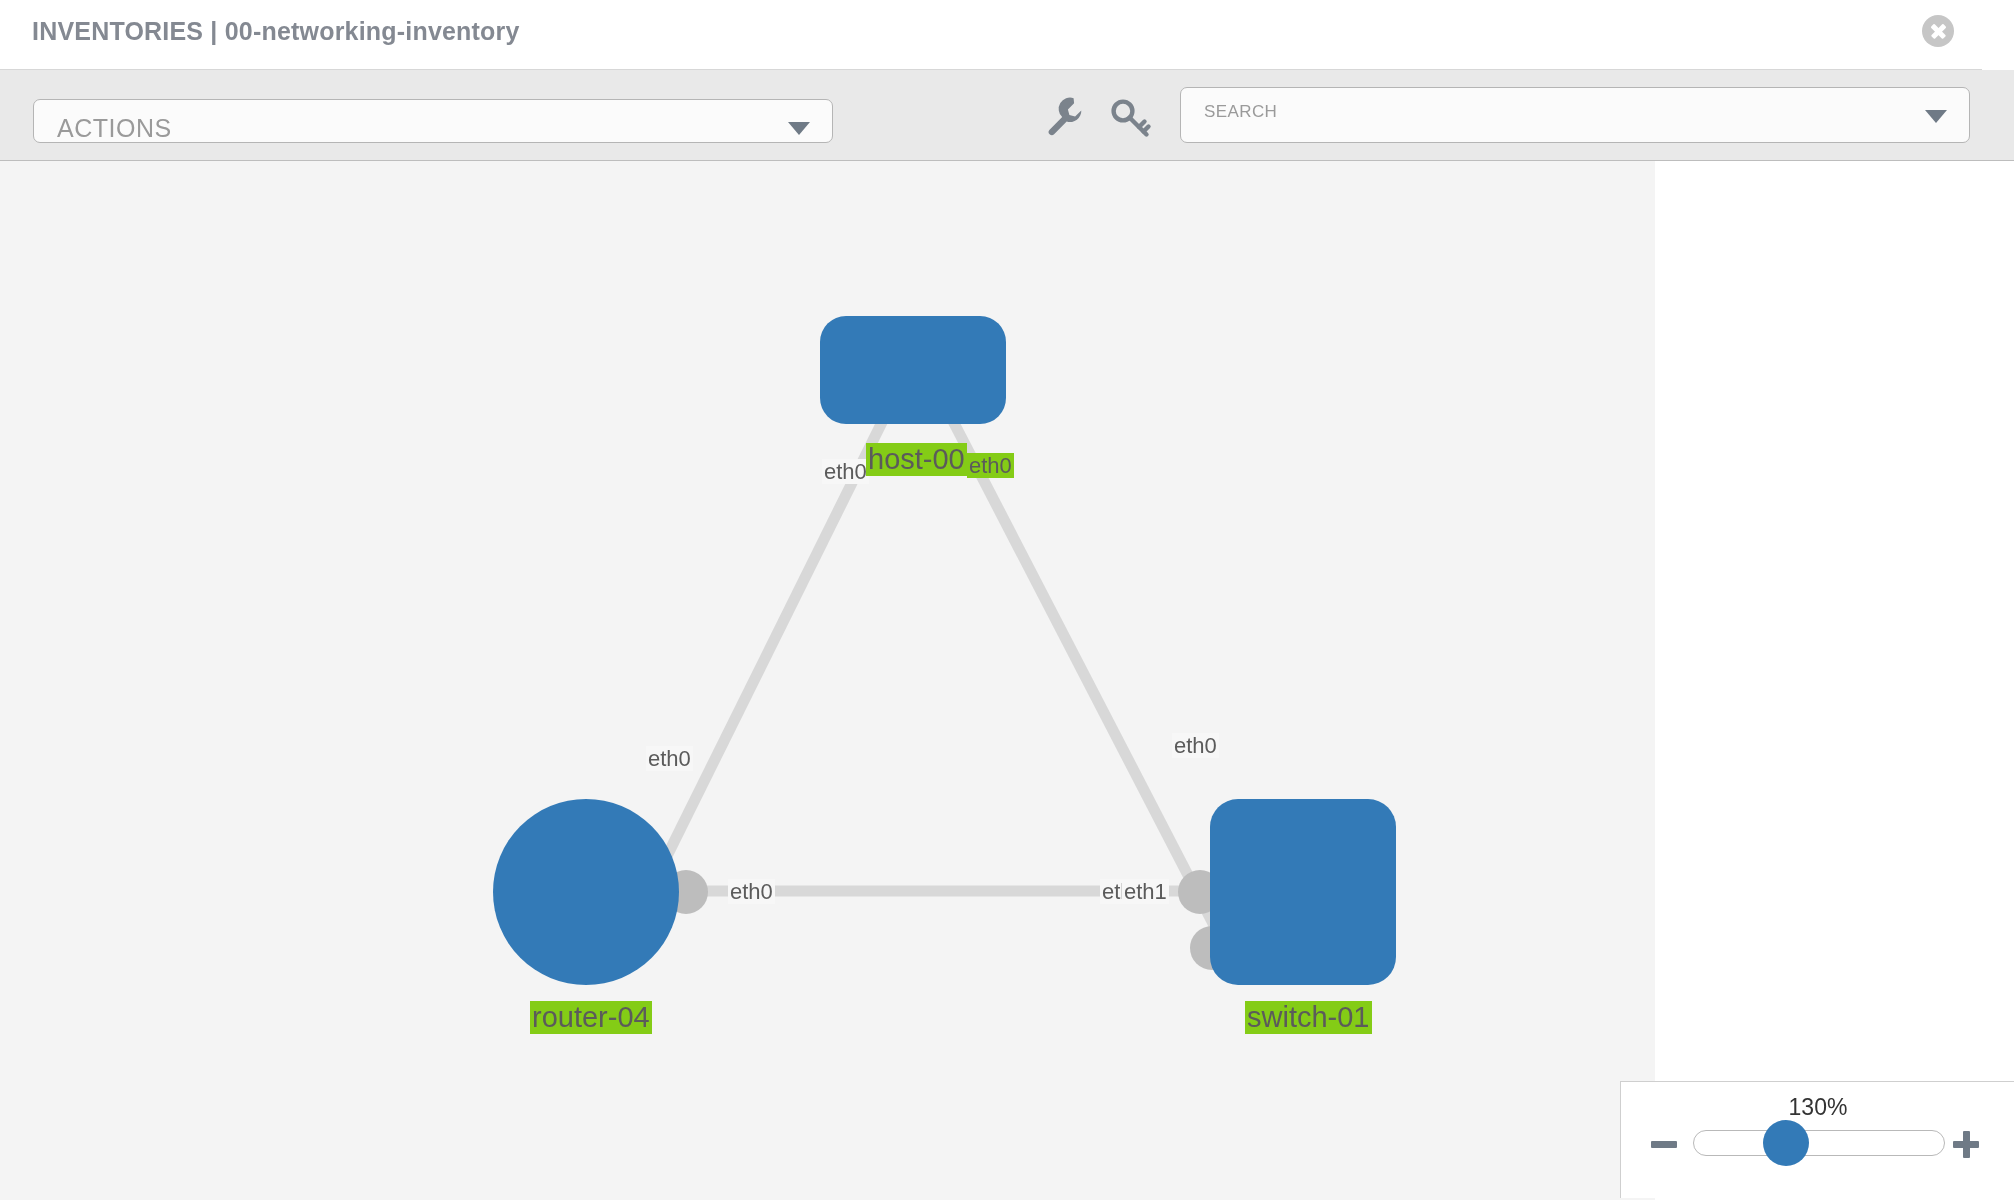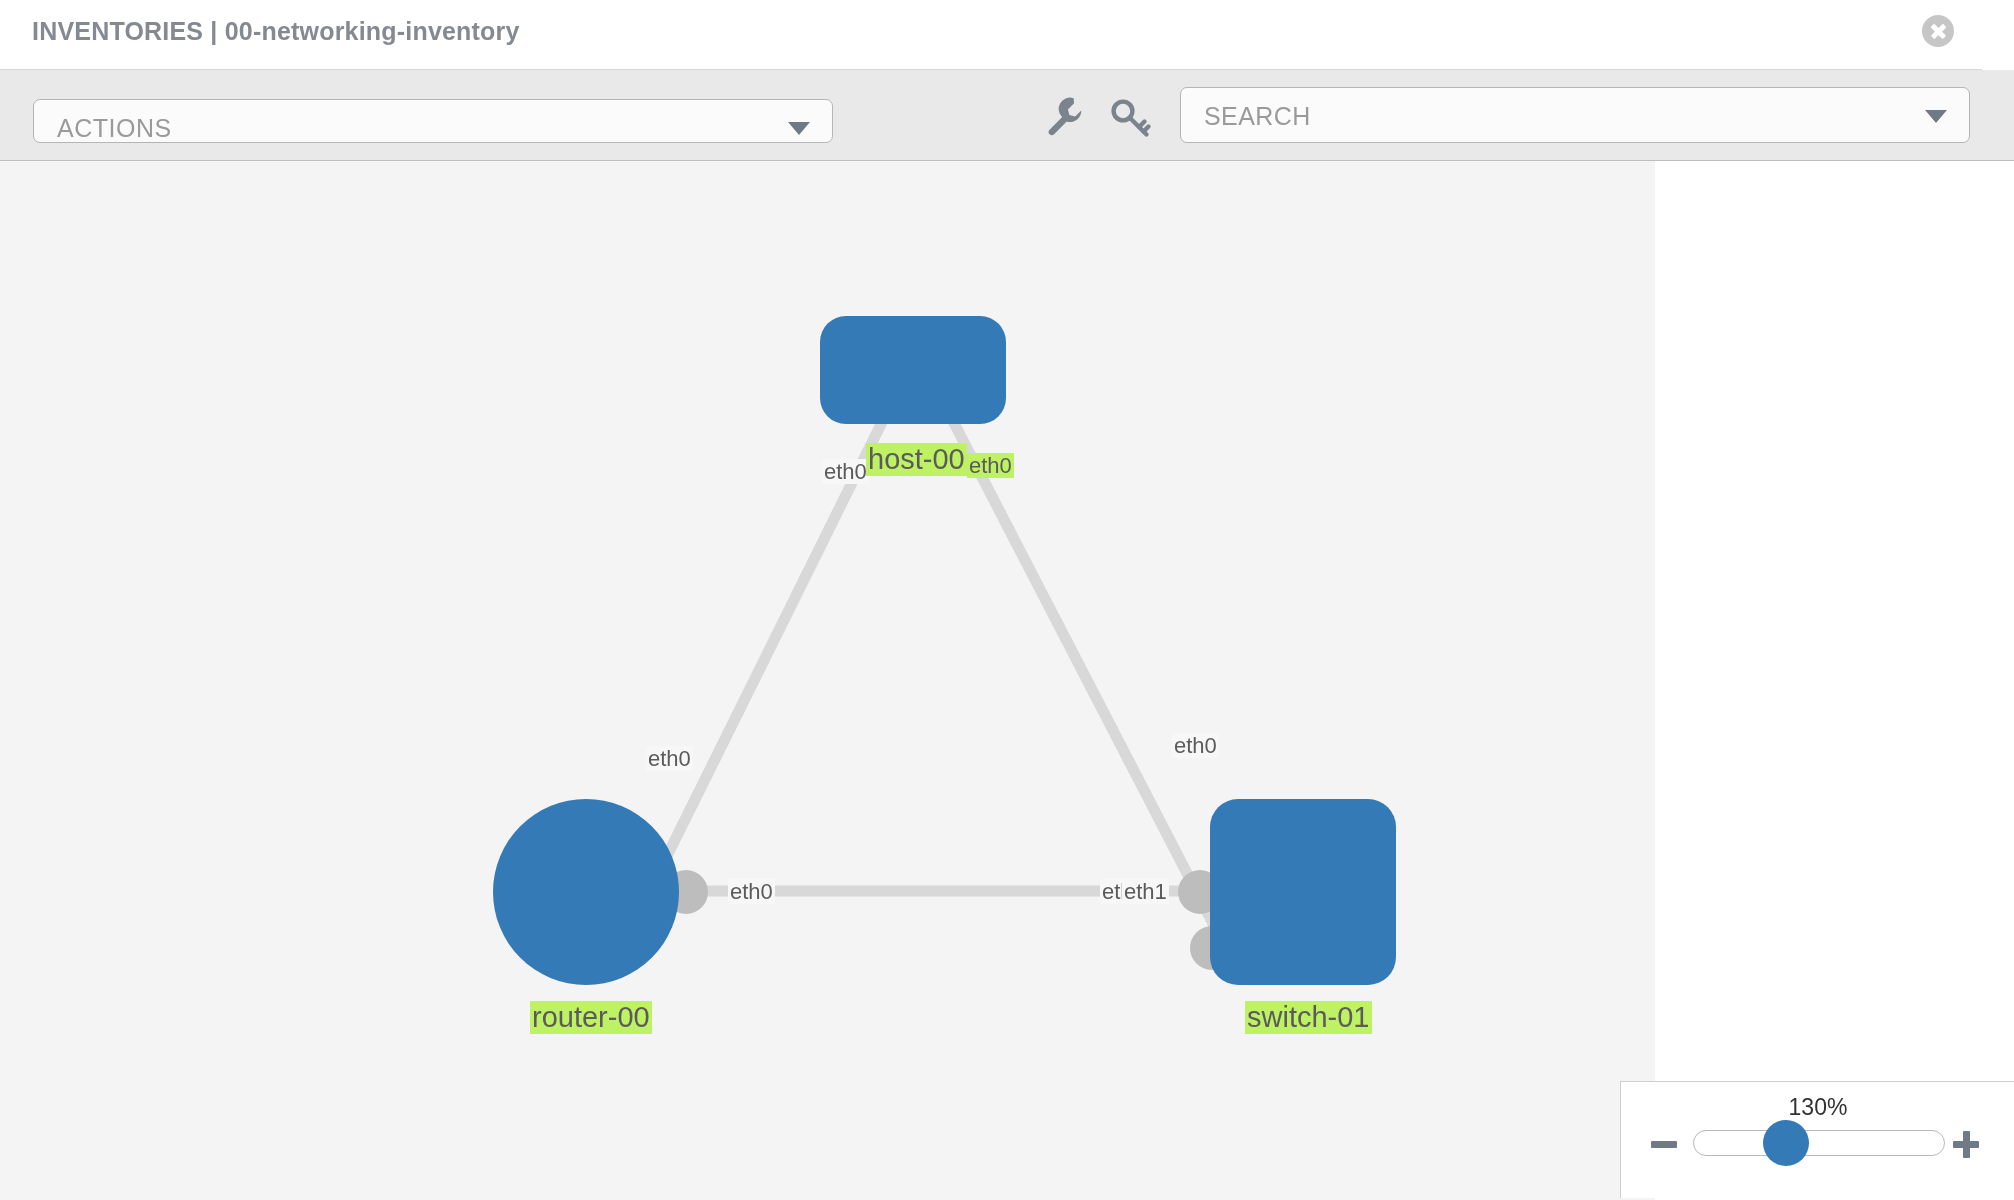--- a/index.html
+++ b/index.html
@@ -124,21 +124,21 @@
     background: #fbfbfb;
     border: 1px solid #b5b5b5;
     border-radius: 7px;
     box-sizing: border-box;
     cursor: text;
   }
   .search-box .placeholder {
     position: absolute;
     left: 23px;
     top: 14px;
-    font-size: 25px;
+    font-size: 17px;
     color: #9a9a9a;
     letter-spacing: 0.4px;
     text-align: right;
   }
   .search-box .caret { right: 22px; top: 22px; }
 
   
   .canvas {
     position: absolute;
     left: 0; top: 161px;
@@ -191,21 +191,21 @@
     background: #bdbdbd;
     border-radius: 50%;
     width: 44px;
     height: 44px;
   }
 
   .node-label {
     position: absolute;
     font-size: 29px;
     color: #5b5b5b;
-    background: #bef264;
+    background: #84cc16;
     white-space: nowrap;
     padding: 0 2px;
     line-height: 1.15;
   }
   .iface-label {
     position: absolute;
     font-size: 22px;
     color: #5b5b5b;
     background: #f7f7f7;
     white-space: nowrap;
@@ -364,21 +364,21 @@
           <path d="M80 142 L93 156 L106 142"></path>
 
           <path d="M156 93 H108"></path>
           <path d="M122 80 L108 93 L122 106"></path>
 
           <path d="M30 93 H78"></path>
           <path d="M64 80 L78 93 L64 106"></path>
         </g>
       </svg>
     </div>
-    <div class="node-label" style="left:530px; top:840px;">router-00</div>
+    <div class="node-label" style="left:530px; top:840px;">router-04</div>
     <div class="iface-label" style="left:646px; top:585px;">eth0</div>
     <div class="iface-label" style="left:728px; top:718px;">eth0</div>
 
     <div class="node node-switch" style="left:1210px; top:638px;">
       <div class="node-shape"></div>
       <svg class="node-icon" viewBox="0 0 186 186">
         <g stroke="#ffffff" stroke-width="11" stroke-linecap="round" stroke-linejoin="round" fill="none">
 
           <path d="M62 58 H128"></path>
           <path d="M114 44 L128 58 L114 72"></path>

